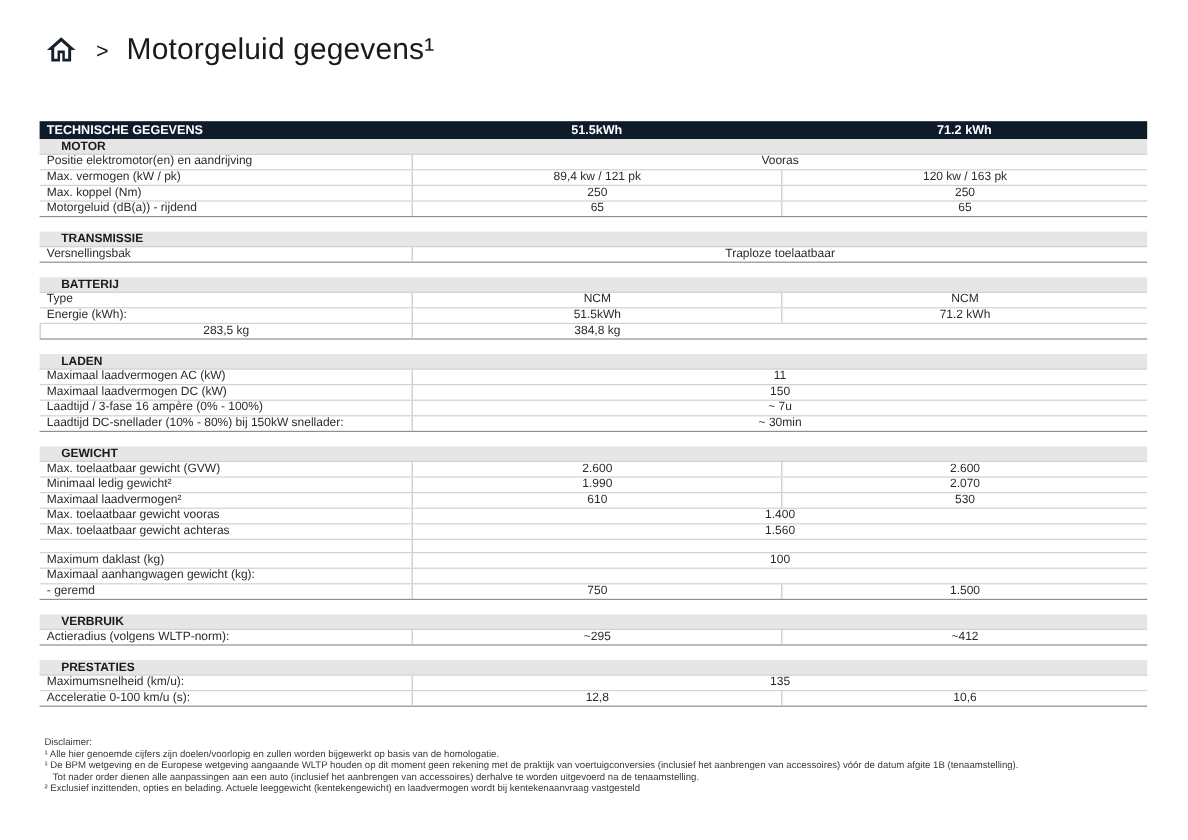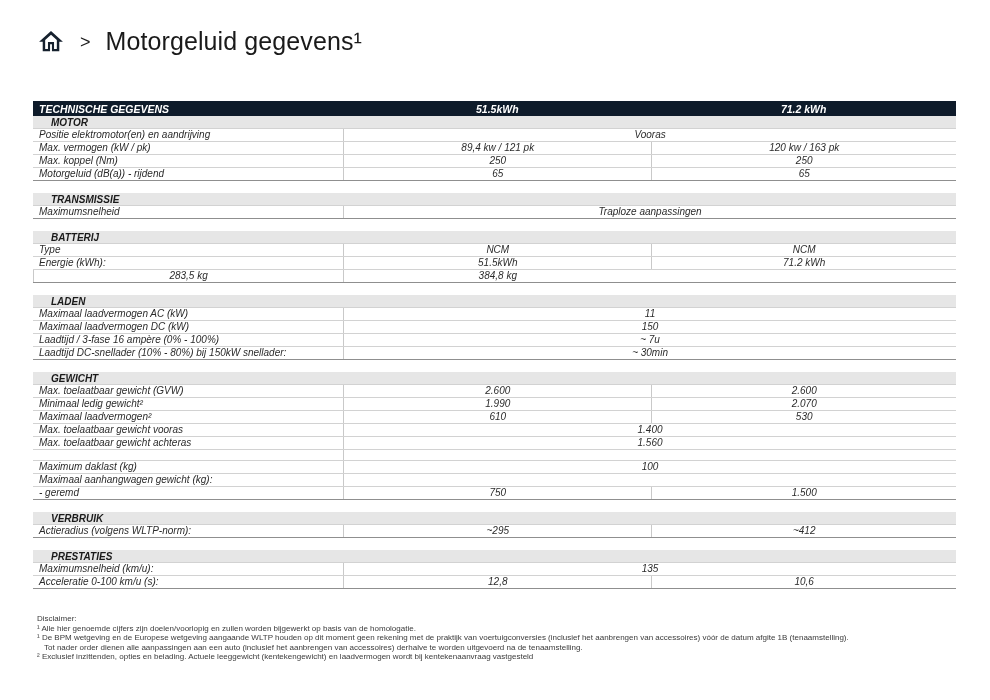--- a/index.html
+++ b/index.html
@@ -13,21 +13,21 @@
   *{margin:0;padding:0;box-sizing:border-box;}
   html,body{width:990px;height:700px;background:#ffffff;overflow:hidden;}
   body{font-family:"Liberation Sans", sans-serif;color:var(--text);}
 
   .breadcrumb{display:flex;align-items:center;gap:15px;padding:21px 0 0 37px;height:62px;}
   .breadcrumb .home{width:28px;height:28px;display:inline-flex;align-items:center;justify-content:center;cursor:pointer;}
   .breadcrumb .home svg{width:28px;height:28px;fill:var(--title);}
   .breadcrumb .sep{font-size:18px;color:#1a1a1a;font-weight:400;padding-top:2px;}
   .breadcrumb .title{font-size:25px;font-weight:400;color:#1a1a1a;letter-spacing:0.1px;}
 
-  .spec-table{margin:39px 34px 12px 33px;font-size:10px;font-style:italic;}
+  .spec-table{margin:39px 34px 12px 33px;font-size:10px;}
   .thead{display:grid;grid-template-columns:33.6% 33.4% 33%;background:var(--header-bg);color:#ffffff;height:15px;align-items:center;font-weight:bold;font-size:10.5px;}
   .thead .h-label{padding-left:6px;text-align:left;}
   .thead .h-col{text-align:center;}
 
   .section{margin-top:12px;}
   .section:first-of-type{margin-top:0;}
   .section-bar{background:var(--section-bg);height:13px;line-height:13px;padding-left:18px;font-weight:bold;font-size:10px;color:#1a1a1a;border-bottom:1px solid var(--border);}
   .row{display:grid;grid-template-columns:33.6% 33.4% 33%;height:13px;line-height:12px;border-bottom:1px solid var(--border);align-items:center;}
   .section .row:last-child{border-bottom:1px solid var(--border-dark);}
   .cell{height:100%;display:flex;align-items:center;overflow:hidden;white-space:nowrap;}
@@ -79,22 +79,22 @@
           </div>
           <div class="row two">
             <div class="cell label">Motorgeluid (dB(a)) - rijdend</div>
             <div class="cell val">65</div>
             <div class="cell val">65</div>
           </div>
         </div>
         <div class="section">
           <div class="section-bar">TRANSMISSIE</div>
           <div class="row span">
-            <div class="cell label">Maximumsnelheid</div>
-            <div class="cell val span2">Traploze aanpassingen</div>
+            <div class="cell label">Versnellingsbak</div>
+            <div class="cell val span2">Traploze toelaatbaar</div>
           </div>
         </div>
         <div class="section">
           <div class="section-bar">BATTERIJ</div>
           <div class="row two">
             <div class="cell label">Type</div>
             <div class="cell val">NCM</div>
             <div class="cell val">NCM</div>
           </div>
           <div class="row two">

